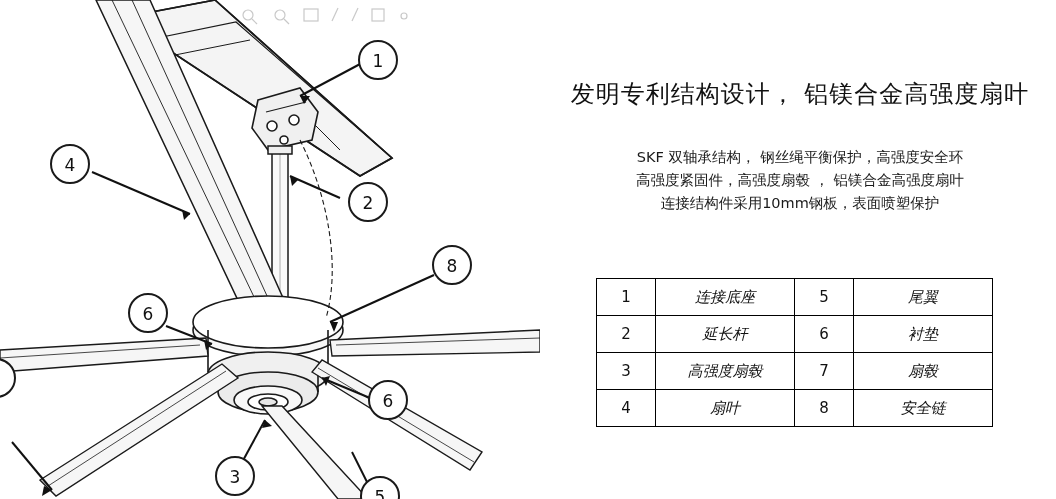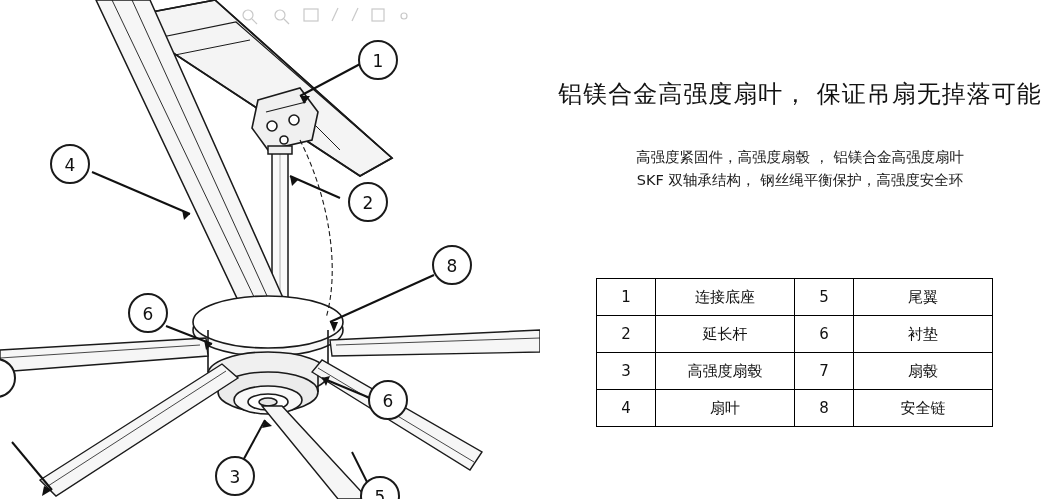--- a/index.html
+++ b/index.html
@@ -103,20 +103,21 @@
     color: #111111;
     text-align: center;
     vertical-align: middle;
     padding: 0;
   }
   #legend-table td.num {
     width: 58px;
   }
   #legend-table td.name {
     width: 138px;
+    font-style: italic;
   }
 </style>
 </head>
 <body>
 
 <div id="root">
 
   <div id="illustration">
     <svg width="540" height="499" viewBox="0 0 540 499" xmlns="http://www.w3.org/2000/svg">
 
@@ -256,25 +257,26 @@
       <g>
         <circle class="callout-circle" cx="-4" cy="378" r="19"></circle>
         <text class="callout-text" x="-4" y="379">5</text>
       </g>
 
     </svg>
   </div>
 
   <div id="right-panel">
 
-    <div id="headline">铝镁合金高强度扇叶， 保证吊扇无掉落可能</div>
+    <div id="headline">发明专利结构设计， 铝镁合金高强度扇叶</div>
 
     <div id="subtext">
+      <span class="line">SKF 双轴承结构， 钢丝绳平衡保护，高强度安全环</span>
       <span class="line">高强度紧固件，高强度扇毂 ， 铝镁合金高强度扇叶</span>
-      <span class="line">SKF 双轴承结构， 钢丝绳平衡保护，高强度安全环</span>
+      <span class="line">连接结构件采用10mm钢板，表面喷塑保护</span>
     </div>
 
     <table id="legend-table">
       <tbody>
         <tr>
           <td class="num">1</td>
           <td class="name">连接底座</td>
           <td class="num">5</td>
           <td class="name">尾翼</td>
         </tr>

